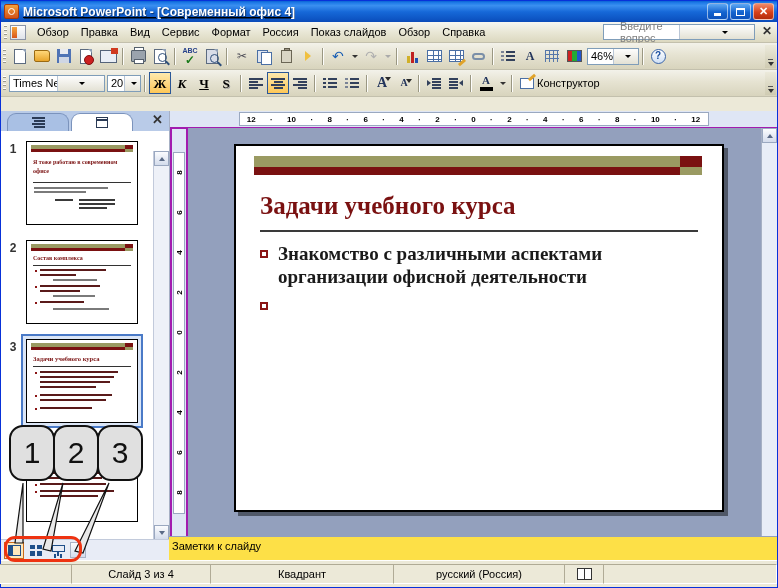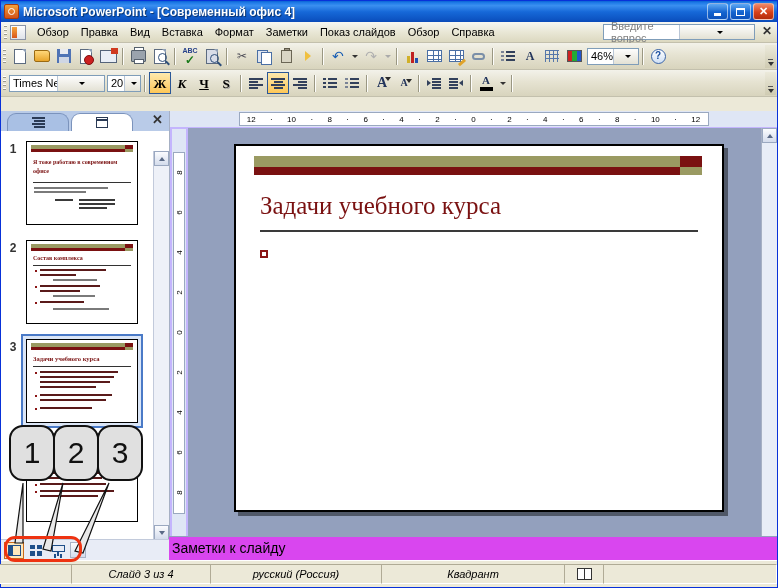--- a/index.html
+++ b/index.html
@@ -10,21 +10,21 @@
     background:#d4d0c8;
     -webkit-font-smoothing:none;
   }
   #app{position:relative;width:778px;height:588px;
        border:1px solid #0831d9;box-sizing:border-box;background:#ece9d8;}
 
   
   .titlebar{
     height:21px;
     background:linear-gradient(180deg,#0a62d4 0%,#1e7ae8 8%,#3a8ff0 22%,#1668d8 52%,#0d55c4 86%,#0b4ab8 100%);
-    display:flex;align-items:center;padding:0 2px 0 3px;position:relative;
+    display:flex;align-items:center;padding:0 2px 0 3px;position:relative;text-decoration:underline;
   }
   .tb-icon{
     width:15px;height:15px;border-radius:2px;
     background:linear-gradient(180deg,#f3a23a,#d2511a);
     border:1px solid #a8380c;box-sizing:border-box;
     display:flex;align-items:center;justify-content:center;margin-right:4px;flex:none;
   }
   .tb-icon i{display:block;width:7px;height:7px;border:1.5px solid #fff;border-radius:50%;box-sizing:border-box;}
   .tb-title{
     color:#fff;font-weight:bold;font-size:12px;
@@ -57,21 +57,21 @@
     background:linear-gradient(180deg,#fdfdfd,#dfe3ea);border:1px solid #8a94a6;box-sizing:border-box;
   }
   .mb-icon::before{content:"";position:absolute;left:1px;top:1px;width:5px;height:11px;
     background:linear-gradient(180deg,#f5a73c,#d9551c);}
   .menu-item{padding:2px 6px;color:#000;font-size:11px;cursor:default;white-space:nowrap;}
   .ask{
     position:absolute;right:22px;top:2px;width:152px;height:16px;
     background:#fff;border:1px solid #7f9db9;box-sizing:border-box;
     display:flex;align-items:center;
   }
-  .ask span{flex:1;padding-left:7px;color:#808080;font-size:11px;}
+  .ask span{flex:1;padding-left:16px;color:#808080;font-size:11px;}
   .ask .dd{width:14px;height:100%;border-left:1px solid #b9c6d6;
     background:linear-gradient(180deg,#fdfdfd,#e3e1d4);display:flex;align-items:center;justify-content:center;}
   .caret{width:0;height:0;border-left:3px solid transparent;border-right:3px solid transparent;border-top:3px solid #000;}
   .menu-x{position:absolute;right:5px;top:3px;font-size:12px;font-weight:bold;color:#333;line-height:1;}
 
   
   .toolbar{
     height:26px;display:flex;align-items:center;
     background:linear-gradient(180deg,#f3f2ea,#e6e3d2 45%,#d8d4bd);
     border-bottom:1px solid #c3c0ad;padding-left:1px;position:relative;
@@ -216,21 +216,21 @@
   .t-hdr .b{position:absolute;left:0;right:8px;top:4px;height:3px;background:#7a1111;}
   .t-hdr .c{position:absolute;right:0;top:0;width:8px;height:4px;background:#7a1111;}
   .t-hdr .d{position:absolute;right:0;top:4px;width:8px;height:3px;background:#9a9a62;}
   .t-title{position:absolute;left:6px;right:6px;font-family:"Liberation Serif",serif;color:#7a1111;font-weight:bold;}
   .t-rule{position:absolute;left:6px;right:6px;height:1px;background:#333;}
   .t-line{position:absolute;height:2px;background:#5a1a1a;}
   .t-line.g{background:#7a7a7a;}
   .t-bul{position:absolute;width:2px;height:2px;background:#8a1515;}
 
   
-  .slidepane{flex:1;position:relative;background:#c4b5fd;}
+  .slidepane{flex:1;position:relative;background:#a21caf;font-weight:bold;}
   .hruler{
     position:absolute;left:0;right:0;top:0;height:16px;background:#dfe6f5;
     display:flex;align-items:center;justify-content:center;
   }
   .hruler .bar{
     width:470px;height:14px;background:#fff;border:1px solid #9aa8c0;box-sizing:border-box;
     font-size:8px;color:#000;display:flex;align-items:center;justify-content:space-around;
     letter-spacing:0px;overflow:hidden;
   }
   .vruler{
@@ -273,21 +273,21 @@
   
   .lscroll{position:absolute;right:0;top:20px;bottom:0;width:15px;background:#eef1f8;border-left:1px solid #c2cadb;}
   .sbtn{width:15px;height:15px;background:linear-gradient(180deg,#fbfcfe,#d4dcec);
         border:1px solid #9aa8c0;box-sizing:border-box;display:flex;align-items:center;justify-content:center;}
   .sb-up{width:0;height:0;border-left:3px solid transparent;border-right:3px solid transparent;border-bottom:4px solid #5a6a86;}
   .sb-dn{width:0;height:0;border-left:3px solid transparent;border-right:3px solid transparent;border-top:4px solid #5a6a86;}
 
   
   .notes{
     position:absolute;left:168px;right:0;bottom:27px;height:20px;
-    background:#d946ef;border-top:1px solid #93a0bd;font-size:14px;padding:3px 0 0 3px;color:#000;
+    background:#fde047;border-top:1px solid #93a0bd;font-size:11px;padding:3px 0 0 3px;color:#000;
   }
   .viewbar{
     position:absolute;left:0;bottom:27px;width:168px;height:20px;
     background:#e8ecf6;display:flex;align-items:center;padding-left:3px;gap:2px;
     border-top:1px solid #c2cadb;
   }
   .vbtn{width:20px;height:17px;display:flex;align-items:center;justify-content:center;}
   .vbtn.on{border:1px solid #c96a1a;background:#fde7bd;box-sizing:border-box;}
   .v-normal{width:13px;height:11px;border:1.5px solid #1e4f8a;box-sizing:border-box;display:flex;}
   .v-normal::before{content:"";width:4px;background:#1e4f8a;}
@@ -300,21 +300,21 @@
       box-sizing:border-box;display:flex;align-items:center;justify-content:center;}
   .lr i{width:0;height:0;border-top:3px solid transparent;border-bottom:3px solid transparent;}
   .lr.l i{border-right:4px solid #9aa3b5;}
 
   .statusbar{
     position:absolute;left:0;right:0;bottom:0;height:26px;
     background:#ece9d8;display:flex;align-items:center;border-top:1px solid #fff;
   }
   .sbcell{height:20px;border:1px solid #b0ab96;border-right-color:#fff;border-bottom-color:#fff;
           box-sizing:border-box;display:flex;align-items:center;justify-content:center;
-          font-size:11px;color:#000;background:#ece9d8;margin-left:-1px;font-style:italic;}
+          font-size:11px;color:#000;background:#ece9d8;margin-left:-1px;}
   .book{width:15px;height:12px;border:1px solid #333;box-sizing:border-box;background:#fff;position:relative;}
   .book::before{content:"";position:absolute;left:6px;top:0;bottom:0;width:1px;background:#333;}
   .book::after{content:"";position:absolute;right:-2px;top:-2px;color:#c00;font-size:9px;}
 
   
   .anno{position:absolute;left:0;top:0;width:778px;height:588px;pointer-events:none;}
   .balloon{
     position:absolute;width:46px;height:56px;background:#e0e0e0;
     border:2px solid #111;border-radius:14px;box-sizing:border-box;
     display:flex;align-items:center;justify-content:center;
@@ -346,23 +346,23 @@
         </div>
     </div>
   </div>
 
   <div class="menubar">
     <div class="grip"></div>
     <div class="mb-icon"></div>
     <div class="menu-item">Обзор</div>
     <div class="menu-item">Правка</div>
     <div class="menu-item">Вид</div>
-    <div class="menu-item">Вставка</div>
+    <div class="menu-item">Сервис</div>
     <div class="menu-item">Формат</div>
-    <div class="menu-item">Заметки</div>
+    <div class="menu-item">Россия</div>
     <div class="menu-item">Показ слайдов</div>
     <div class="menu-item">Обзор</div>
     <div class="menu-item">Справка</div>
     <div class="ask">
       <span>Введите вопрос</span>
       <span class="dd">
           <i class="caret"></i>
         </span>
     </div>
     <div class="menu-x">✕</div>
@@ -567,20 +567,26 @@
     <div class="tbtn">
       <span class="fontcolor">
           <b>A</b>
           <i></i>
         </span>
     </div>
     <div class="tbtn" style="width:11px">
         <i class="mini-caret"></i>
       </div>
     <div class="sep"></div>
+    <div class="wbtn">
+      <span class="gi">
+          <i class="des-ic"></i>
+        </span>
+      <span>Конструктор</span>
+    </div>
     <div class="ovf">
         <i></i>
       </div>
   </div>
 
   <div class="main">
 
     <div class="leftpane">
       <div class="tabs">
         <div class="tab">
@@ -755,20 +761,24 @@
             <i class="a"></i>
               <i class="b"></i>
               <i class="c"></i>
               <i class="d"></i>
           </div>
           <div class="s-title">Задачи учебного курса</div>
           <div class="s-rule"></div>
           <div class="s-body">
             <div class="s-item">
               <span class="s-bul"></span>
+              <span class="s-txt">Знакомство с различными аспектами организации офисной деятельности</span>
+            </div>
+            <div class="s-item">
+              <span class="s-bul"></span>
             </div>
           </div>
         </div>
       </div>
 
       <div class="vscroll">
         <div class="sbtn">
             <i class="sb-up"></i>
           </div>
       </div>
@@ -795,22 +805,22 @@
       </div>
   </div>
 
   <div class="notes">
     <span>Заметки к слайду</span>
   </div>
 
   <div class="statusbar">
     <div class="sbcell" style="width:72px;border-left:none"></div>
     <div class="sbcell" style="width:140px">Слайд 3 из 4</div>
+    <div class="sbcell" style="width:184px">Квадрант</div>
     <div class="sbcell" style="width:172px">русский (Россия)</div>
-    <div class="sbcell" style="width:184px">Квадрант</div>
     <div class="sbcell" style="width:40px">
         <span class="book"></span>
       </div>
     <div class="sbcell" style="flex:1"></div>
   </div>
 
   <svg class="anno" width="778" height="588">
 
     <polygon points="22,482 14,542 22,542" fill="#e8e8e8" stroke="#111" stroke-width="1.2"></polygon>
     <polygon points="62,482 42,548 50,550" fill="#e8e8e8" stroke="#111" stroke-width="1.2"></polygon>

